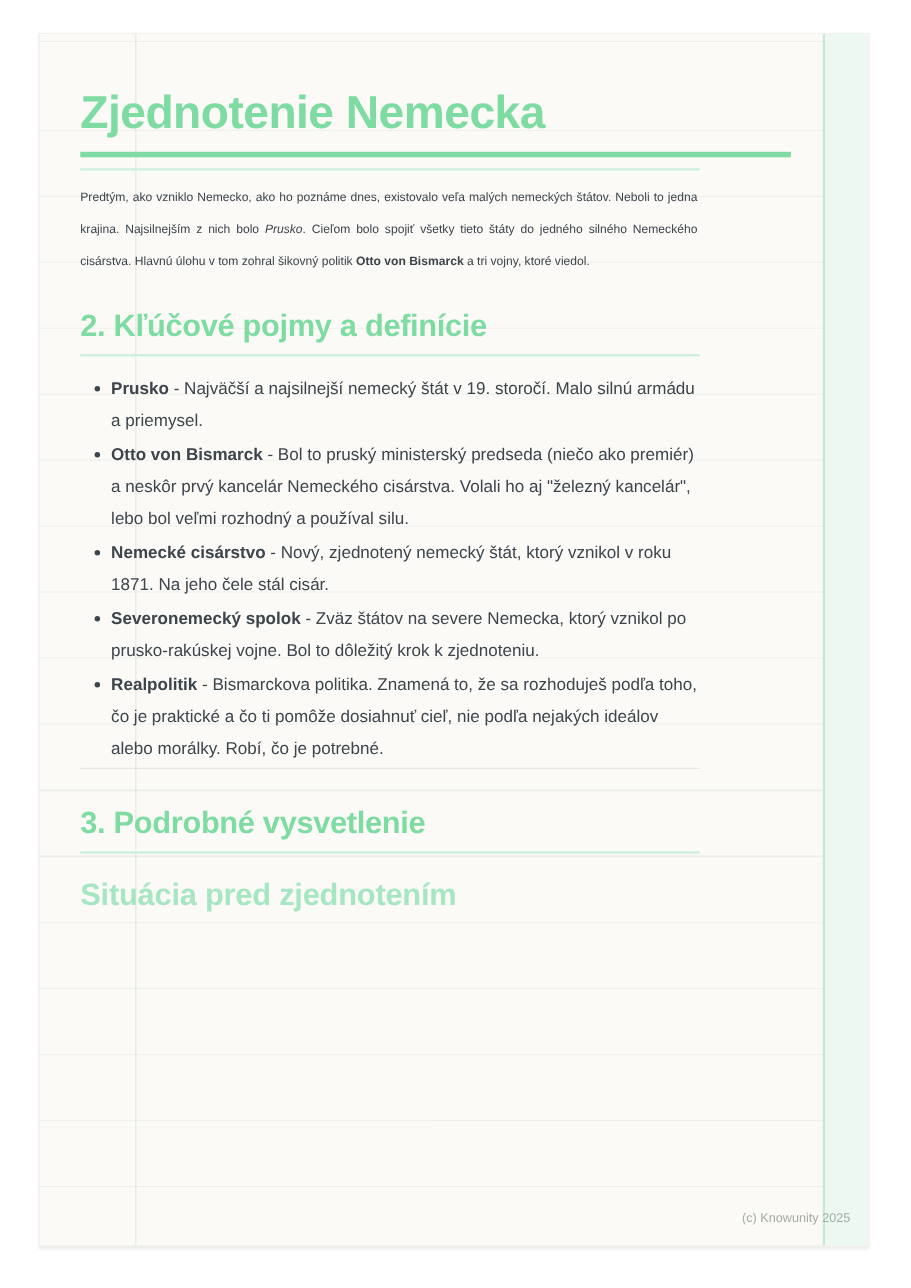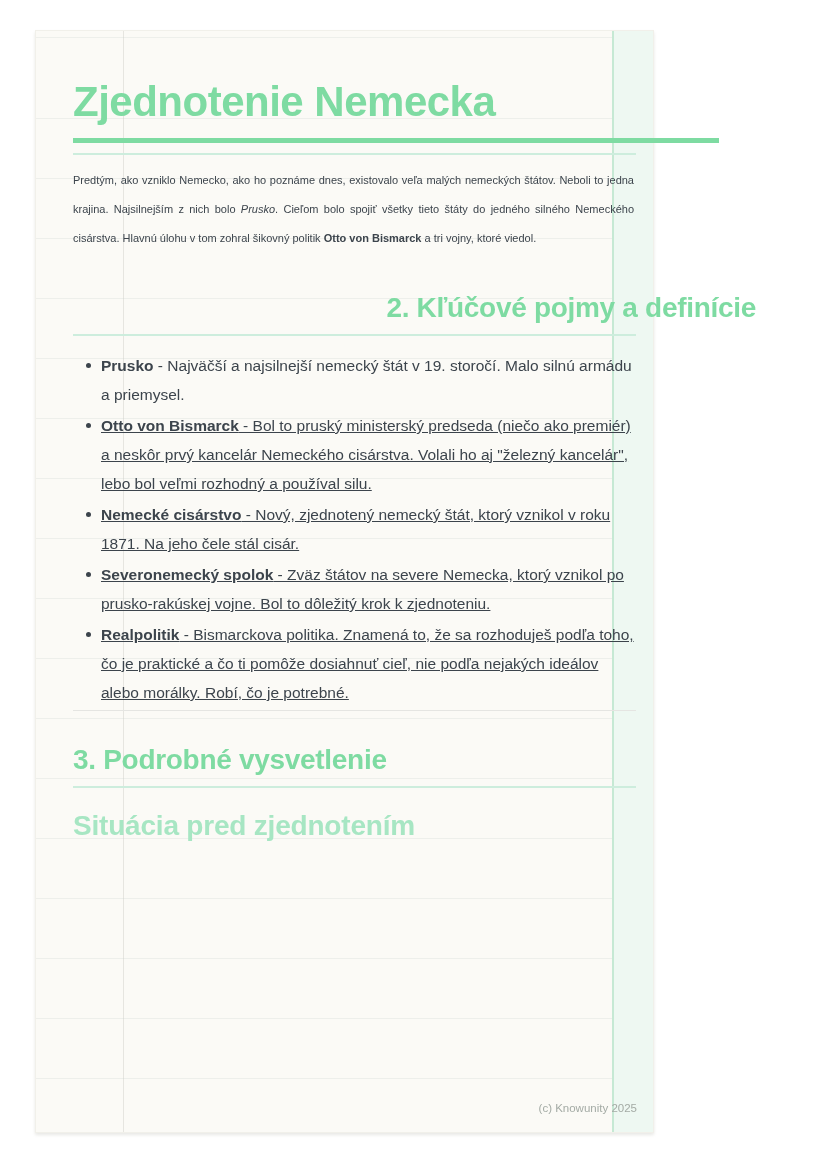--- a/index.html
+++ b/index.html
@@ -8,21 +8,21 @@
     background: #ffffff;
     font-family: "Liberation Sans", "DejaVu Sans", sans-serif;
     overflow: hidden;
   }
   .canvas { position: relative; width: 828px; height: 1171px; }
 
   
   .page {
     position: absolute;
     left: 35px; top: 30px;
-    width: 619px; height: 1103px;
+    width: 755px; height: 1103px;
     background-color: #fbfaf6;
     border: 1px solid #f1f0ea;
     box-shadow: 0 2px 3px rgba(175,175,165,0.28);
     
     background-image: repeating-linear-gradient(
       180deg,
       transparent 0px, transparent 59px,
       rgba(216,223,217,0.40) 59px, rgba(216,223,217,0.40) 60px);
     background-position: 0 28px;
   }
@@ -56,21 +56,21 @@
     background: #7edba2;
     margin-top: 13px;
   }
 
   h2.section-heading {
     font-size: 28px; line-height: 32px; font-weight: 700;
     letter-spacing: -0.3px;
     color: #7edba2;
   }
   .h2-s1 { margin-top: 40px; }
-  .h2-s2 { margin-top: 39px; text-align: right; }
+  .h2-s2 { margin-top: 27px; }
   .h2-s3 { margin-top: 33px; }
   .section-underline {
     width: 563px; height: 2px;
     background: #cdeddd;
     margin-top: 10px;
   }
 
   p.body-para {
     margin-top: 11px;
     width: 561px;
@@ -88,21 +88,21 @@
   ul.terms {
     margin-top: 15px;
     list-style: none;
     width: 561px;
   }
   ul.terms li {
     position: relative;
     padding-left: 28px;
     font-size: 15.5px; line-height: 29px;
   }
-  ul.terms li + li { margin-top: 2px; text-decoration: underline; }
+  ul.terms li + li { margin-top: 2px; }
   ul.terms li::before {
     content: "";
     position: absolute;
     left: 13px; top: 12px;
     width: 5px; height: 5px;
     border-radius: 50%;
     background: #3c444c;
   }
 
   .divider {

